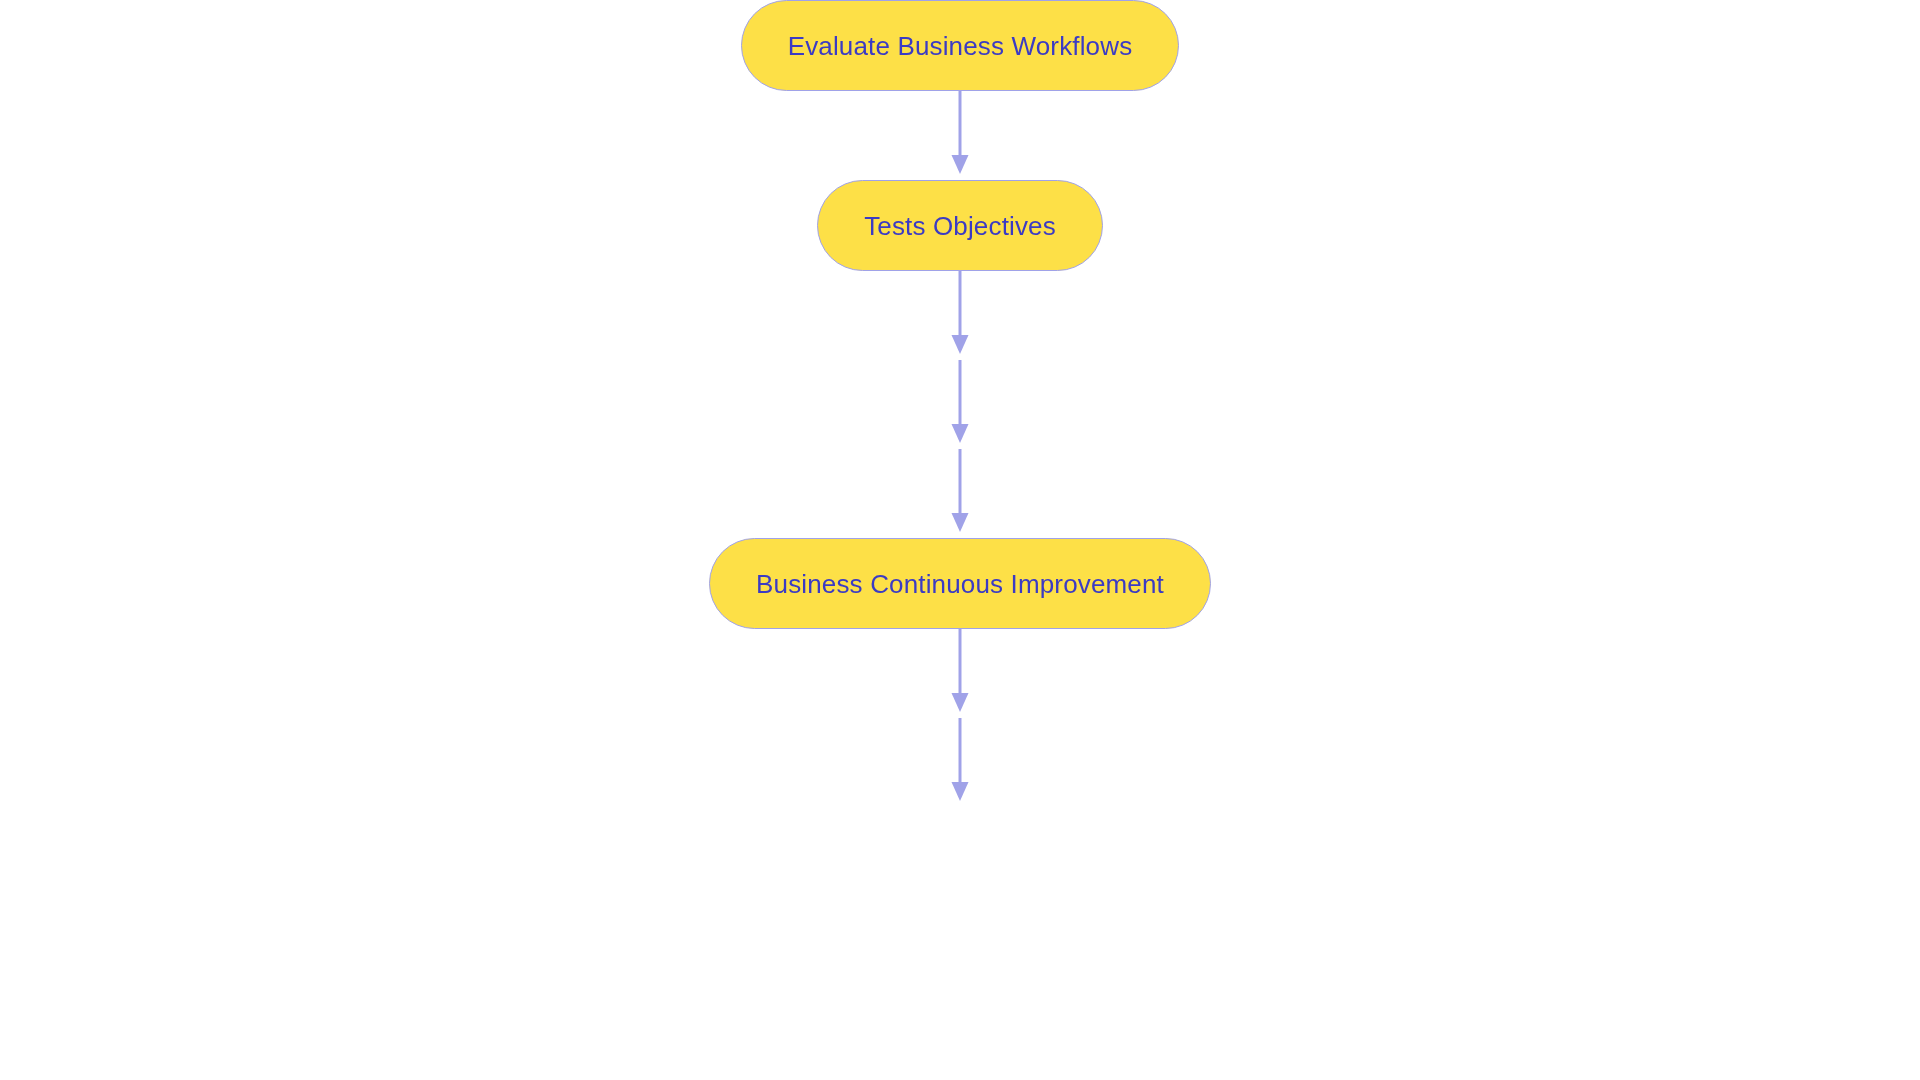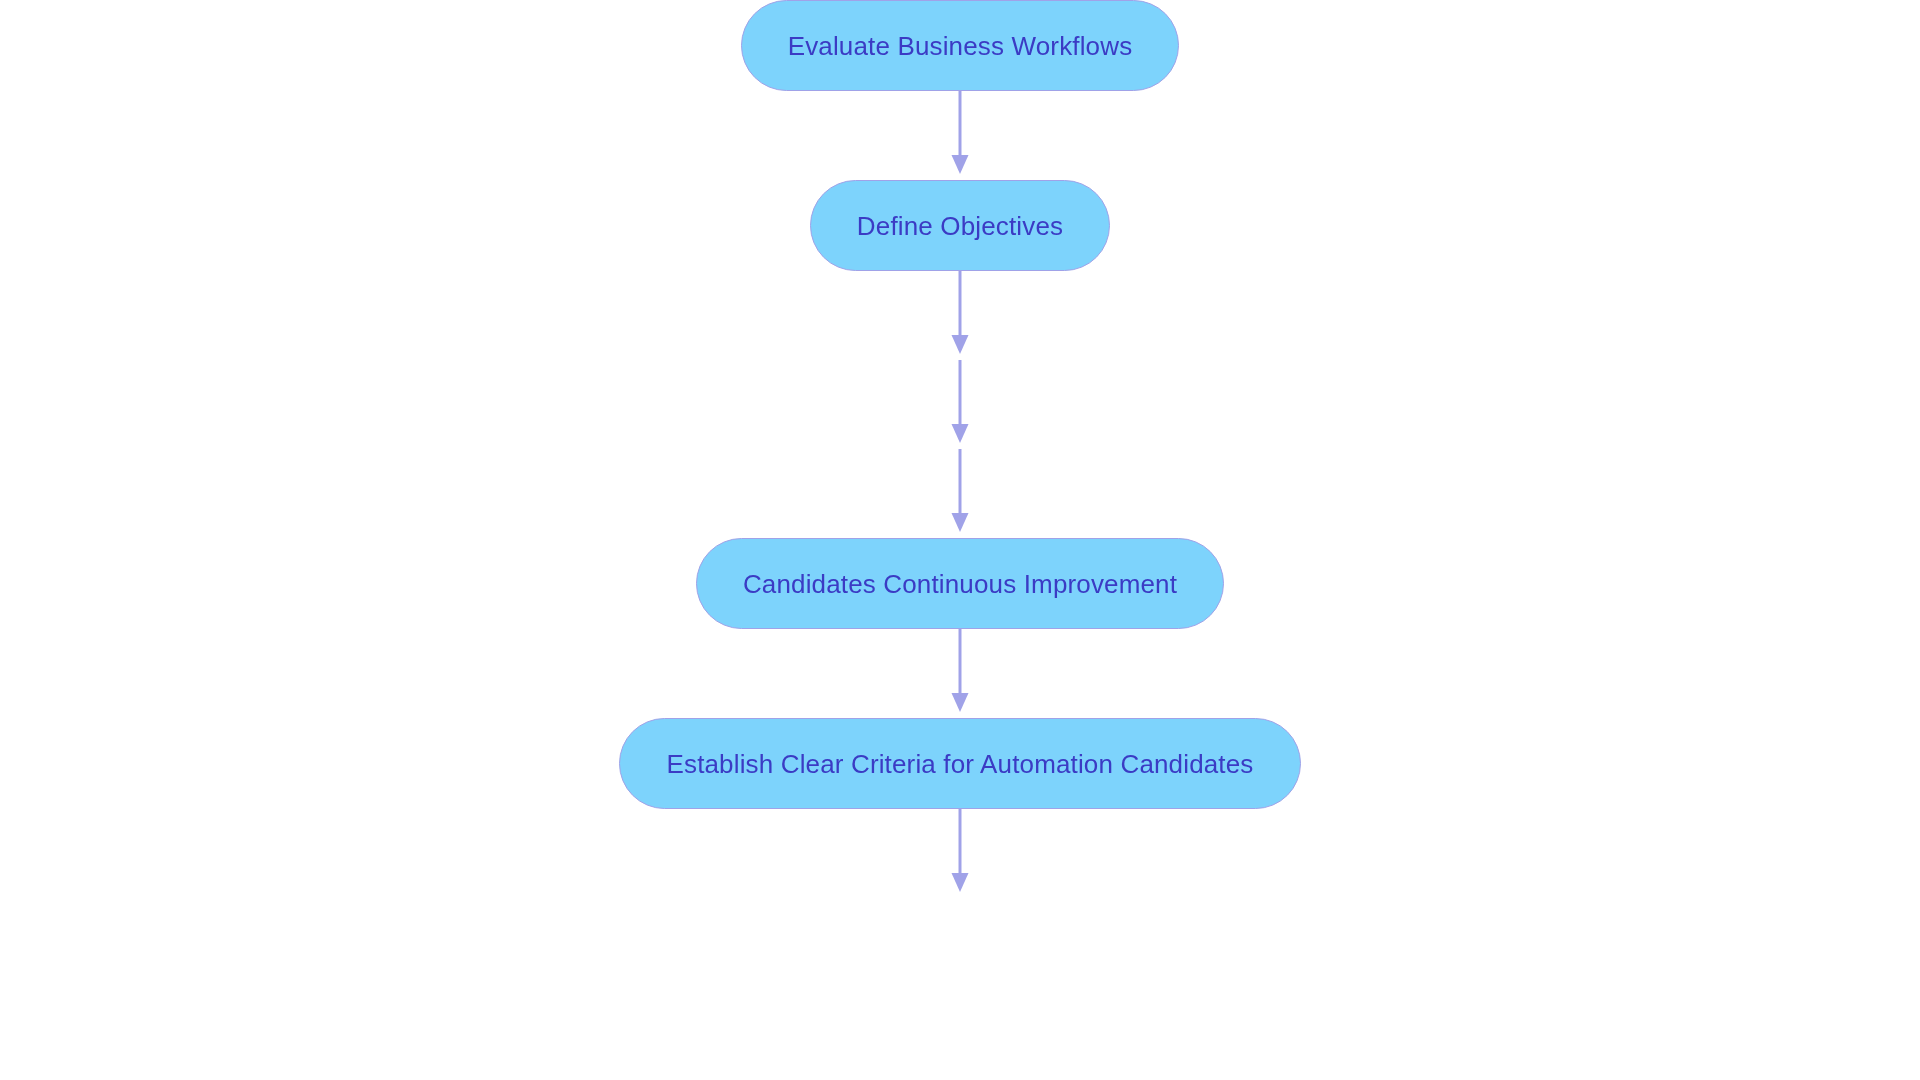--- a/index.html
+++ b/index.html
@@ -22,21 +22,21 @@
     display: flex;
     flex-direction: column;
     align-items: center;
     justify-content: flex-start;
   }
 
   .node {
     box-sizing: border-box;
     height: 91px;
     border-radius: 46px;
-    background: #7dd3fc;
+    background: #fde047;
     border: 1.6px solid #a0a2e8;
     color: #3b3bc4;
     display: flex;
     align-items: center;
     justify-content: center;
     padding: 0 46px;
     font-size: 26px;
     font-weight: 400;
     letter-spacing: 0.15px;
     white-space: nowrap;
@@ -68,21 +68,21 @@
   </div>
 
   <div class="connector">
     <svg viewBox="0 0 30 89" xmlns="http://www.w3.org/2000/svg" aria-hidden="true">
       <line x1="15" y1="0" x2="15" y2="66" stroke="#a0a2e8" stroke-width="3"></line>
       <polygon points="15,83 6.5,64 23.5,64" fill="#a0a2e8"></polygon>
     </svg>
   </div>
 
   <div class="node">
-    <span>Define Objectives</span>
+    <span>Tests Objectives</span>
   </div>
 
   <div class="connector">
     <svg viewBox="0 0 30 89" xmlns="http://www.w3.org/2000/svg" aria-hidden="true">
       <line x1="15" y1="0" x2="15" y2="66" stroke="#a0a2e8" stroke-width="3"></line>
       <polygon points="15,83 6.5,64 23.5,64" fill="#a0a2e8"></polygon>
     </svg>
   </div>
 
 
@@ -95,33 +95,30 @@
 
 
   <div class="connector">
     <svg viewBox="0 0 30 89" xmlns="http://www.w3.org/2000/svg" aria-hidden="true">
       <line x1="15" y1="0" x2="15" y2="66" stroke="#a0a2e8" stroke-width="3"></line>
       <polygon points="15,83 6.5,64 23.5,64" fill="#a0a2e8"></polygon>
     </svg>
   </div>
 
   <div class="node">
-    <span>Candidates Continuous Improvement</span>
+    <span>Business Continuous Improvement</span>
   </div>
 
   <div class="connector">
     <svg viewBox="0 0 30 89" xmlns="http://www.w3.org/2000/svg" aria-hidden="true">
       <line x1="15" y1="0" x2="15" y2="66" stroke="#a0a2e8" stroke-width="3"></line>
       <polygon points="15,83 6.5,64 23.5,64" fill="#a0a2e8"></polygon>
     </svg>
   </div>
 
-  <div class="node">
-    <span>Establish Clear Criteria for Automation Candidates</span>
-  </div>
 
   <div class="connector">
     <svg viewBox="0 0 30 89" xmlns="http://www.w3.org/2000/svg" aria-hidden="true">
       <line x1="15" y1="0" x2="15" y2="66" stroke="#a0a2e8" stroke-width="3"></line>
       <polygon points="15,83 6.5,64 23.5,64" fill="#a0a2e8"></polygon>
     </svg>
   </div>
 
 </div>
 

